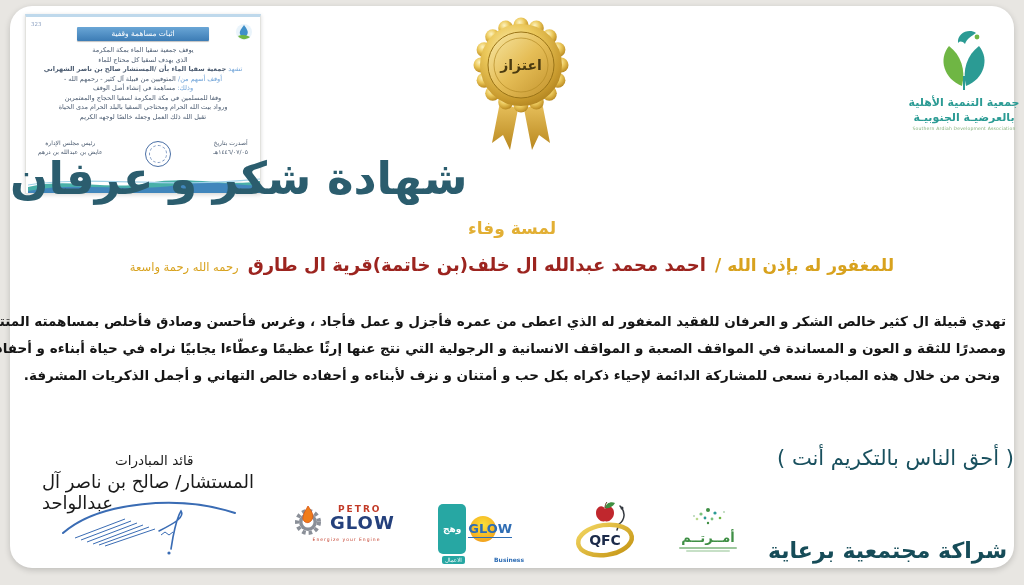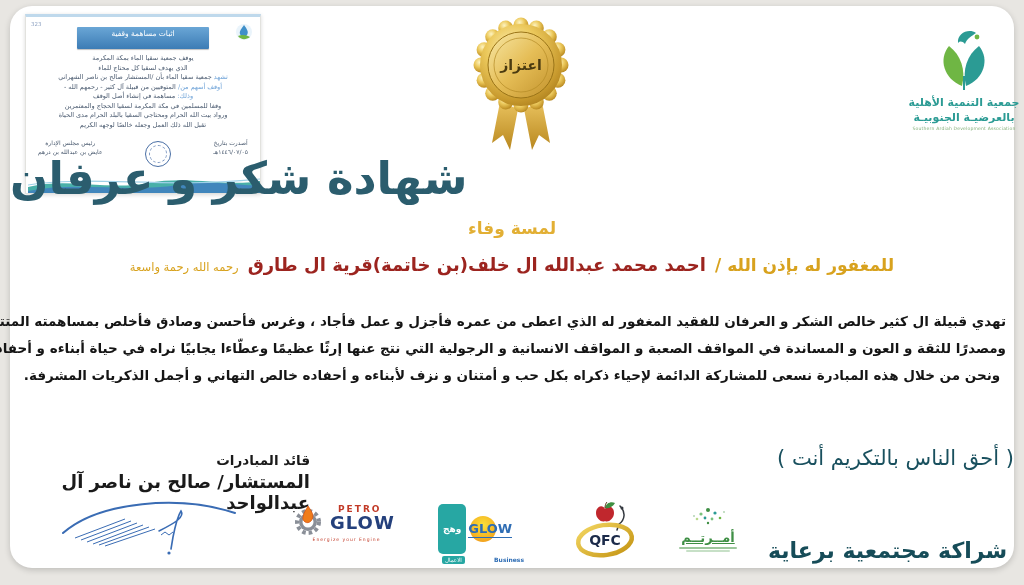--- a/index.html
+++ b/index.html
@@ -19,27 +19,27 @@
   #mini-cert{
     position:absolute;left:15px;top:8px;width:234px;height:176px;
     background:#fff;border:1px solid #e2e2de;border-top:3px solid #bfd9ec;
     box-shadow:0 1px 4px rgba(0,0,0,.15);
     direction:rtl;text-align:center;color:#4b5b70;font-size:6.5px;line-height:9.5px;
     overflow:hidden;
   }
   #mini-num{position:absolute;top:3px;right:auto;left:5px;font-size:5.5px;color:#8fa3c2;direction:ltr;}
   #mini-logo{position:absolute;top:6px;left:auto;right:6px;}
   #mini-banner{
-    margin:10px auto 5px auto;width:132px;height:22px;line-height:14px;
+    margin:10px auto 5px auto;width:132px;height:14px;line-height:14px;
     background:linear-gradient(180deg,#6aa6d6,#3c7cb5);
     color:#fff;font-size:7.5px;border-radius:1px;box-shadow:0 1px 1px rgba(0,0,0,.25);
   }
   .mini-line{white-space:nowrap;}
   .mini-lead{color:#6fa3d8;}
-  .mini-strong{font-weight:normal;}
+  .mini-strong{font-weight:bold;}
   #mini-footer{
     position:absolute;left:0;right:0;bottom:24px;height:30px;
     display:flex;justify-content:space-between;align-items:flex-start;
     padding:0 12px;font-size:6px;line-height:8.5px;
   }
   .mini-foot-col{text-align:center;}
   #mini-seal{width:24px;height:24px;border:1px solid #4a6fa5;border-radius:50%;
     display:flex;align-items:center;justify-content:center;margin-top:2px;}
   #mini-seal .inner{width:16px;height:16px;border:1px dashed #7a95c0;border-radius:50%;}
   #mini-waves{position:absolute;left:0;right:0;bottom:0;height:20px;}
@@ -66,22 +66,22 @@
   #dedication .suffix{color:#d8a21e;font-size:11.5px;}
   #body-text{
     position:absolute;left:8px;right:8px;top:302px;text-align:center;direction:rtl;
     color:#151515;font-size:13.5px;font-weight:bold;line-height:27px;white-space:nowrap;
   }
   #quote{
     position:absolute;left:0;right:0;top:440px;text-align:right;direction:rtl;
     color:#19505e;font-size:21px;font-weight:normal;
   }
   
-  #signatory{position:absolute;left:25px;top:446px;width:275px;direction:rtl;text-align:right;
-    color:#1a1a1a;font-weight:bold;}
+  #signatory{position:absolute;left:25px;top:446px;width:275px;direction:rtl;text-align:left;
+    color:#1a1a1a;font-weight:normal;}
   #sig-role{font-size:13.5px;padding-left:80px;}
   #sig-name{font-size:18px;margin-top:3px;margin-left:7px;}
   #signature-svg{position:absolute;left:45px;top:487px;}
   
   #sponsors-heading{
     position:absolute;left:758px;top:512px;width:245px;text-align:left;direction:rtl;
     color:#164c58;font-size:22px;font-weight:bold;margin-top:20px;
   }
   .sponsor{position:absolute;top:498px;}
   #petroglow{left:284px;width:105px;}
@@ -96,21 +96,21 @@
   #glowbiz .sun{position:relative;width:34px;height:26px;margin-right:-6px;}
   #glowbiz .sun .disc{position:absolute;left:4px;top:0;width:26px;height:26px;border-radius:50%;
      background:radial-gradient(circle at 50% 35%,#fbe13a 0%,#f6b824 55%,#ef8f1b 100%);}
   #glowbiz .glowword{position:relative;color:#2e6db4;font-size:13px;font-weight:bold;
      border-bottom:1.5px solid #2e6db4;margin-left:-26px;z-index:2;padding-bottom:1px;}
   #glowbiz .sub{display:flex;justify-content:space-between;margin-top:2px;padding:0 4px;}
   #glowbiz .amaal{background:#27a7a3;color:#fff;font-size:5.5px;border-radius:2px;padding:1px 3px;direction:rtl;}
   #glowbiz .business{color:#2e6db4;font-size:6px;font-weight:bold;}
   #qfc{left:560px;top:494px;}
   #amrtm{left:660px;top:500px;width:76px;text-align:center;}
-  #amrtm .name{color:#3f8f45;font-size:13px;font-weight:bold;direction:rtl;letter-spacing:1px;text-decoration:underline;}
+  #amrtm .name{color:#3f8f45;font-size:13px;font-weight:bold;direction:rtl;letter-spacing:1px;}
   #amrtm .bar1{height:2px;background:#9cc79c;width:58px;margin:2px auto 1px auto;border-radius:1px;}
   #amrtm .bar2{height:2px;background:#c7e0c7;width:44px;margin:0 auto;border-radius:1px;}
 </style>
 </head>
 <body>
 
 <div id="card">
 
   <div id="mini-cert">
     <div id="mini-num">323</div>

